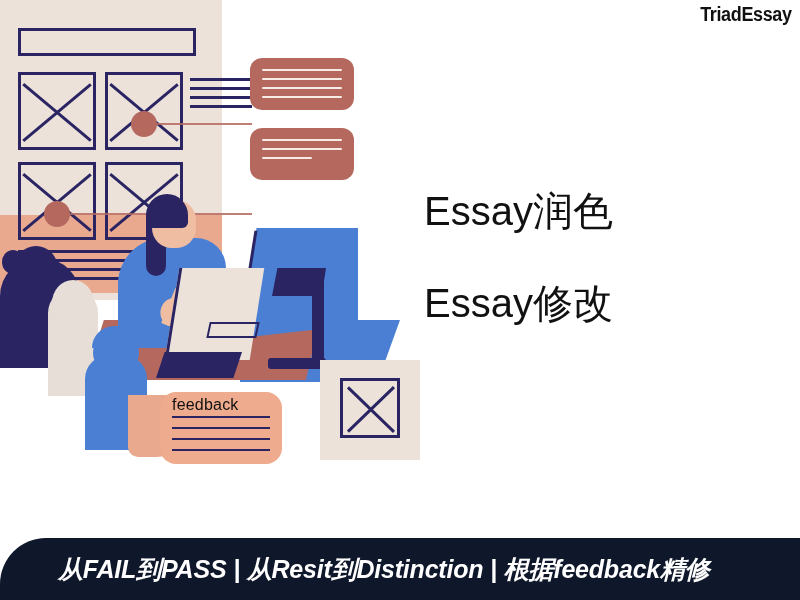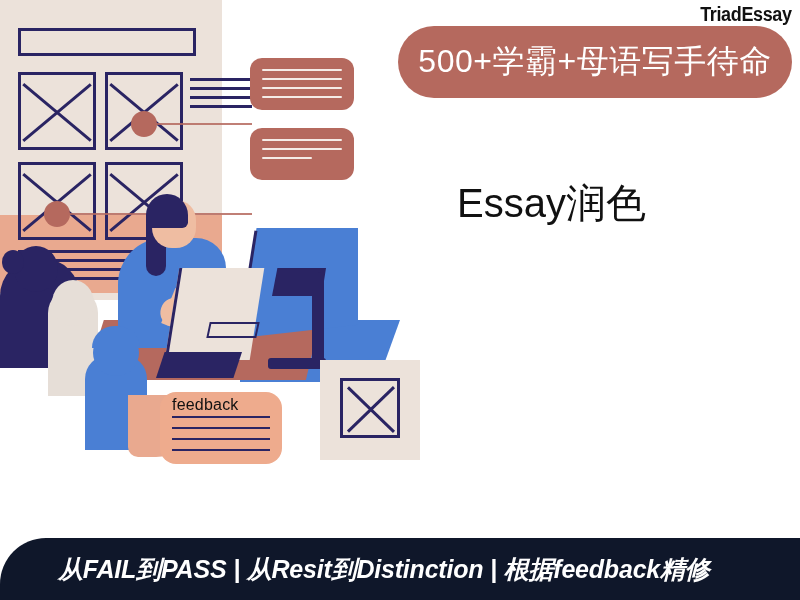--- a/index.html
+++ b/index.html
@@ -98,21 +98,21 @@
   .fb-underline{height:2px;background:#2a2463;margin-top:2px;}
   .fb-box .fl{height:2px;background:#2a2463;margin-top:9px;}
 
   
   .logo{position:absolute;right:8px;top:3px;font-size:20px;font-weight:bold;color:#111;
         letter-spacing:-.4px;transform:scaleX(.9);transform-origin:right center;}
   .pill{position:absolute;left:398px;top:26px;width:394px;height:72px;background:#b5695e;
         border-radius:36px;display:flex;align-items:center;justify-content:center;}
   .pill span{color:#fff;font-size:32px;letter-spacing:.5px;white-space:nowrap;}
   .svc{position:absolute;color:#111;white-space:nowrap;}
-  .svc1{left:424px;top:176px;font-size:40px;margin-left:33px;}
+  .svc1{left:424px;top:184px;font-size:40px;}
   .svc2{left:424px;top:276px;font-size:40px;}
   .svc3{left:424px;top:386px;font-size:38px;}
 
   
   .banner{position:absolute;left:0;top:538px;width:800px;height:62px;background:#0f172a;
         border-top-left-radius:46px;display:flex;align-items:center;padding-left:40px;}
   .banner span{color:#fff;font-size:25px;font-weight:bold;font-style:italic;
         padding-left:18px;white-space:nowrap;letter-spacing:-.2px;}
 </style>
 </head>
@@ -199,23 +199,21 @@
       <div class="fb-title">feedback</div>
       <div class="fb-underline"></div>
       <div class="fl"></div>
       <div class="fl"></div>
       <div class="fl"></div>
     </div>
   </div>
 
   <div class="logo">TriadEssay</div>
 
-  <div class="pill">
-    <span>500+学霸+母语写手待命</span>
-  </div>
 
   <div class="svc svc1">Essay润色</div>
+  <div class="svc svc2">Essay修改</div>
 
   <div class="banner">
     <span>从FAIL到PASS | 从Resit到Distinction | 根据feedback精修</span>
   </div>
 
 </div>
 
 </body></html>

